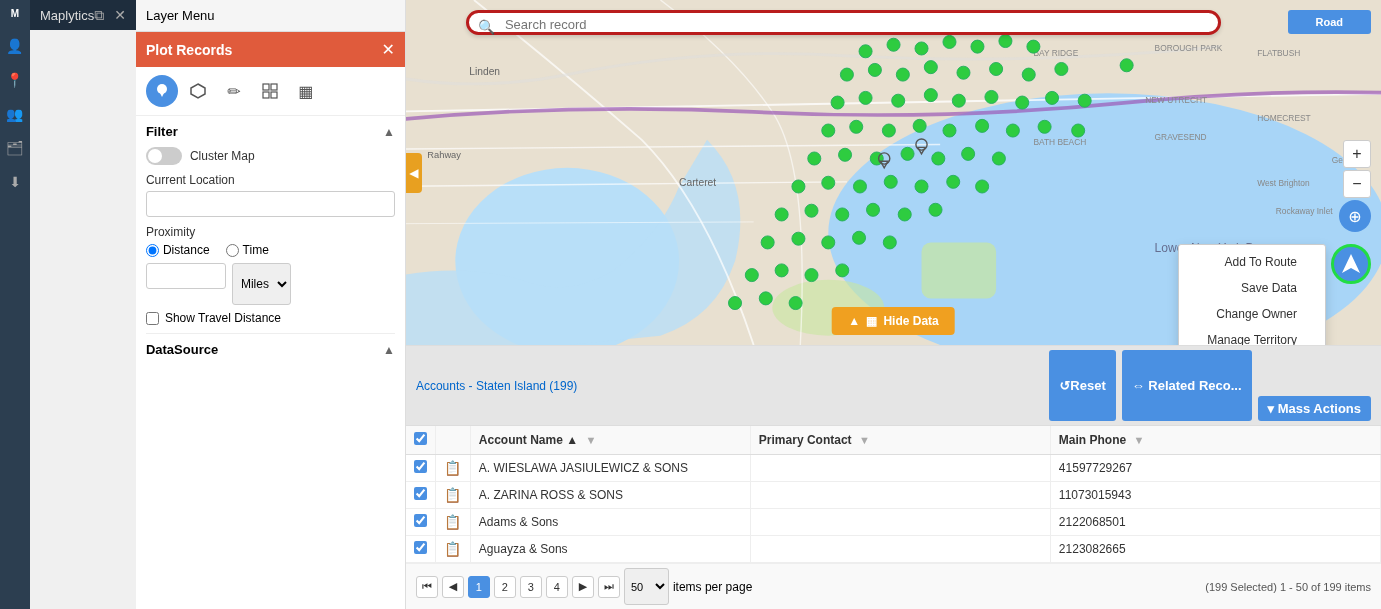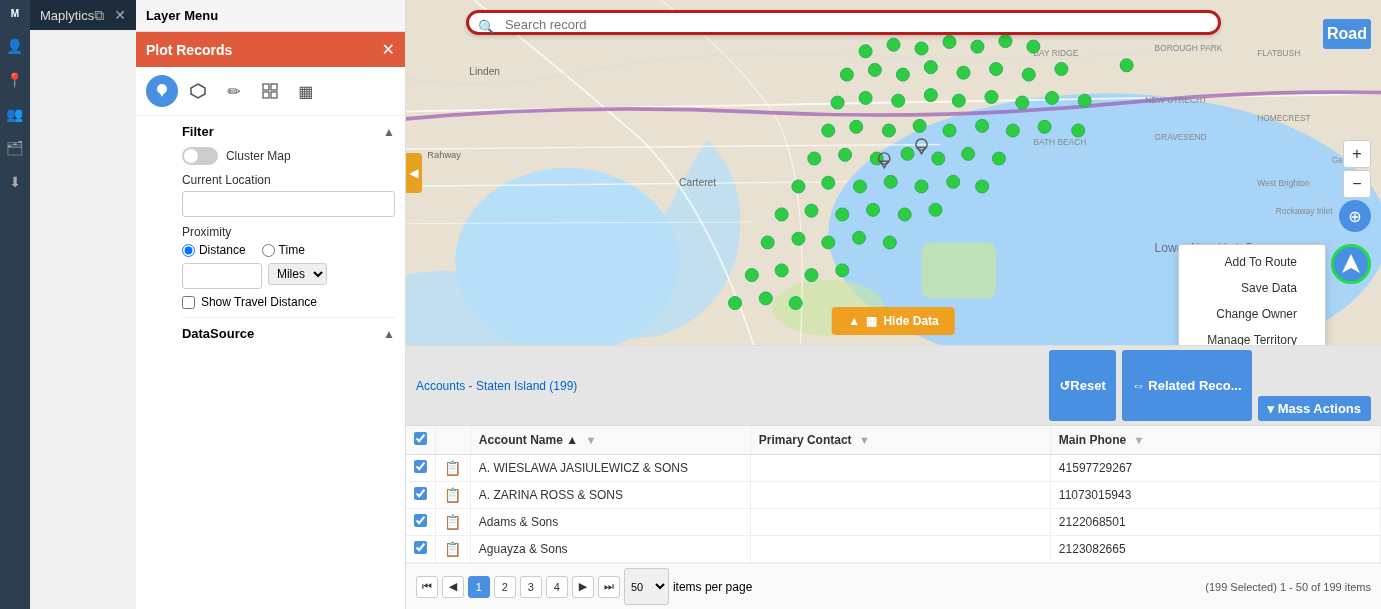--- a/index.html
+++ b/index.html
@@ -12,21 +12,21 @@
       border-right: 1px solid #ddd;
       display: flex;
       flex-direction: column;
       flex-shrink: 0;
       overflow: hidden;
     }
 
     #layer-menu-header {
       background: #f5f5f5;
       padding: 8px 10px;
-      font-weight: 700;
+      font-weight: 400;
       font-size: 13px;
       border-bottom: 1px solid #ddd;
       display: flex;
       align-items: center;
       gap: 6px;
     }
 
     
     #plot-records-panel {
       background: #fff;
@@ -77,21 +77,20 @@
     .toolbar-icon.active {
       background: #4a90e2;
       color: #fff;
     }
 
     
     #filter-section {
       padding: 8px 10px;
       flex: 1;
       overflow-y: auto;
-      margin-left: 36px;
     }
 
     .section-title {
       display: flex;
       align-items: center;
       justify-content: space-between;
       font-weight: 600;
       font-size: 13px;
       margin-bottom: 8px;
     }
@@ -154,21 +153,21 @@
     }
     .distance-input {
       width: 80px;
       height: 26px;
       border: 1px solid #ccc;
       border-radius: 3px;
       padding: 0 6px;
       font-size: 12px;
     }
     .distance-select {
-      height: 22px;
+      height: 42px;
       border: 1px solid #ccc;
       border-radius: 3px;
       font-size: 12px;
       padding: 0 4px;
     }
 
     .checkbox-row { display: flex; align-items: center; gap: 6px; font-size: 12px; margin-bottom: 8px; }
 
     
     .datasource-section {
@@ -224,27 +223,27 @@
       position: absolute;
       left: 12px;
       top: 9px;
       color: #888;
       font-size: 14px;
     }
 
     
     #road-btn {
       position: absolute;
-      top: 19px;
+      top: 10px;
       right: 10px;
       background: #4a90e2;
       color: #fff;
-      padding: 6px 4px;
-      border-radius: 3px;
-      font-size: 16px;
+      padding: 6px 28px;
+      border-radius: 3px;
+      font-size: 11px;
       font-weight: 600;
       cursor: pointer;
       z-index: 10;
     }
 
     
     #zoom-controls {
       position: absolute;
       right: 10px;
       top: 140px;

